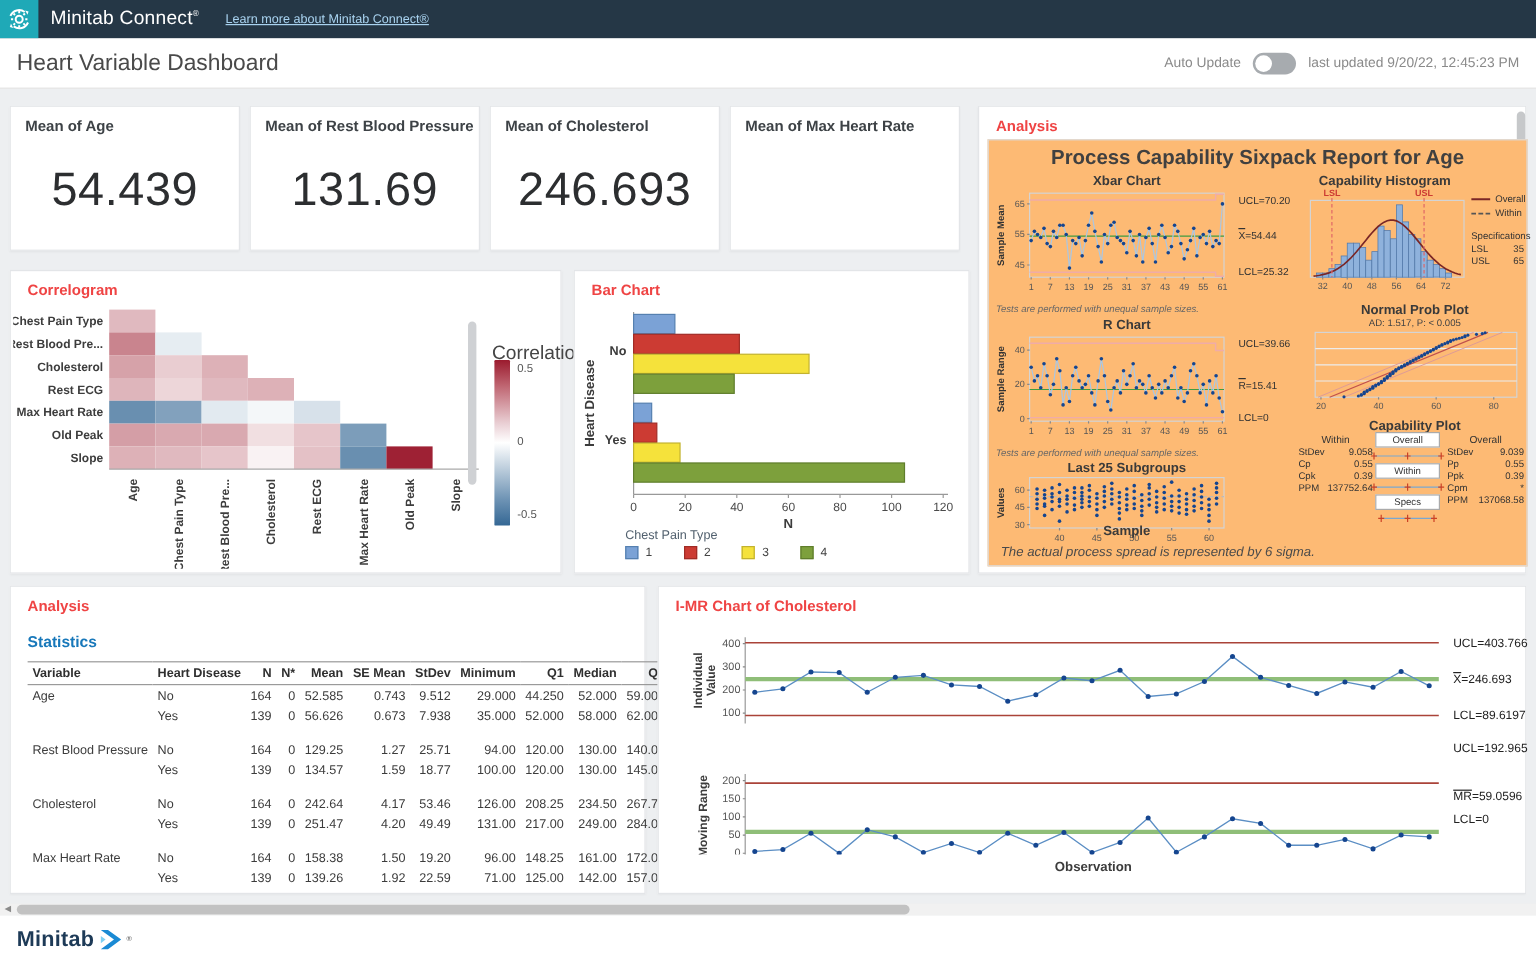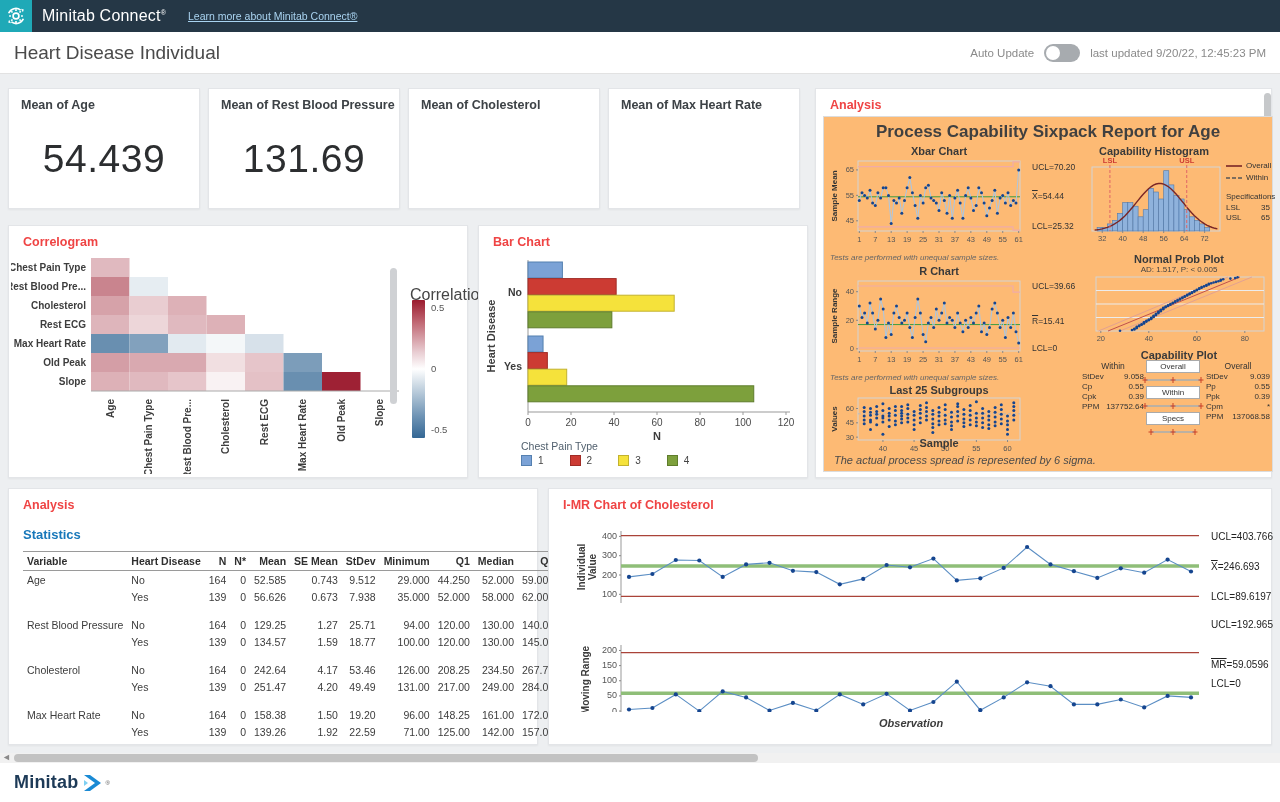--- a/index.html
+++ b/index.html
@@ -37,21 +37,21 @@
   .cap-box { position:absolute; width:54px; height:13px; border:1px solid #aaa; background:#fff; font-size:8px; color:#333; text-align:center; line-height:12px; }
   .ovl { text-decoration:overline; }
   .stats-link { position:absolute; left:14px; top:38px; font-size:13px; font-weight:700; color:#1878ba; cursor:pointer; }
   table.stats { position:absolute; left:14px; top:62px; border-collapse:collapse; font-size:10.5px; color:#3c3c3c; }
   table.stats th { font-weight:700; color:#2f2f2f; border-top:1px solid #9a9a9a; border-bottom:1px solid #9a9a9a; padding:3px 4px 3px 4px; white-space:nowrap; }
   table.stats td { padding:2.5px 4px; white-space:nowrap; }
   table.stats .l { text-align:left; }
   table.stats .r { text-align:right; }
   table.stats tr.spacer td { height:11px; padding:0; }
   .imr-lab { position:absolute; font-size:10px; color:#222; white-space:nowrap; }
-  .imr-xlabel { position:absolute; font-size:11px; font-weight:700; color:#3c3c3c;font-style:italic; }
+  .imr-xlabel { position:absolute; font-size:11px; font-weight:700; color:#3c3c3c; }
   .bar-legend-title { position:absolute; font-size:10.5px; color:#51606e; }
   .bar-legend { position:absolute; display:flex; gap:26px; align-items:center; }
   .bar-legend .item { display:flex; align-items:center; gap:6px; font-size:10px; color:#444; }
   .bar-legend .sw { width:11px; height:11px; }
   .hscroll { position:absolute; left:0; top:753px; width:1280px; height:10px; background:#f1f1f1; }
   .hscroll .arrow { position:absolute; left:2px; top:-1px; font-size:9px; color:#8a8a8a; }
   .hscroll .thumb { position:absolute; left:14px; top:1px; width:744px; height:8px; background:#c2c2c2; border-radius:4px; }
   .footer { position:absolute; left:0; top:763px; width:1280px; height:39px; background:#fff; }
   .flogo { position:absolute; left:14px; top:9px; display:flex; align-items:center;justify-content:center; }
   .flogo .word { font-size:18px; font-weight:700; color:#1d3a57; letter-spacing:.2px; }
@@ -71,40 +71,41 @@
       </g>
       <path d="M17.5 4l3 1-1 3z" fill="#fff"></path>
       <path d="M6.5 20l-3-1 1-3z" fill="#fff"></path>
     </svg>
   </div>
   <div class="brand"><span>Minitab Connect</span><sup>®</sup></div>
   <a class="nav-link">Learn more about Minitab Connect®</a>
 </div>
 
 <div class="pagehead">
-  <div class="pagetitle">Heart Disease Individual</div>
+  <div class="pagetitle">Heart Variable Dashboard</div>
   <div class="head-right">
     <span class="muted">Auto Update</span>
     <div class="toggle">
         <div class="knob"></div>
       </div>
     <span class="muted">last updated 9/20/22, 12:45:23 PM</span>
   </div>
 </div>
 
 <div class="panel" style="left:8px;top:88px;width:192px;height:121px;">
   <div class="kpi-label">Mean of Age</div>
   <div class="kpi-value">54.439</div>
 </div>
 <div class="panel" style="left:208px;top:88px;width:192px;height:121px;">
   <div class="kpi-label">Mean of Rest Blood Pressure</div>
   <div class="kpi-value">131.69</div>
 </div>
 <div class="panel" style="left:408px;top:88px;width:192px;height:121px;">
   <div class="kpi-label">Mean of Cholesterol</div>
+  <div class="kpi-value">246.693</div>
 </div>
 <div class="panel" style="left:608px;top:88px;width:192px;height:121px;">
   <div class="kpi-label">Mean of Max Heart Rate</div>
 </div>
 
 <div class="panel" style="left:8px;top:225px;width:460px;height:253px;">
   <div class="ptitle">Correlogram</div>
   <svg id="svg-heatmap" width="392" height="220" style="position:absolute;left:2px;top:28px;">
       <rect x="80" y="4" width="38.5" height="19" fill="rgb(224,185,191)"></rect>
       <rect x="80" y="23" width="38.5" height="19" fill="rgb(201,132,142)"></rect>

